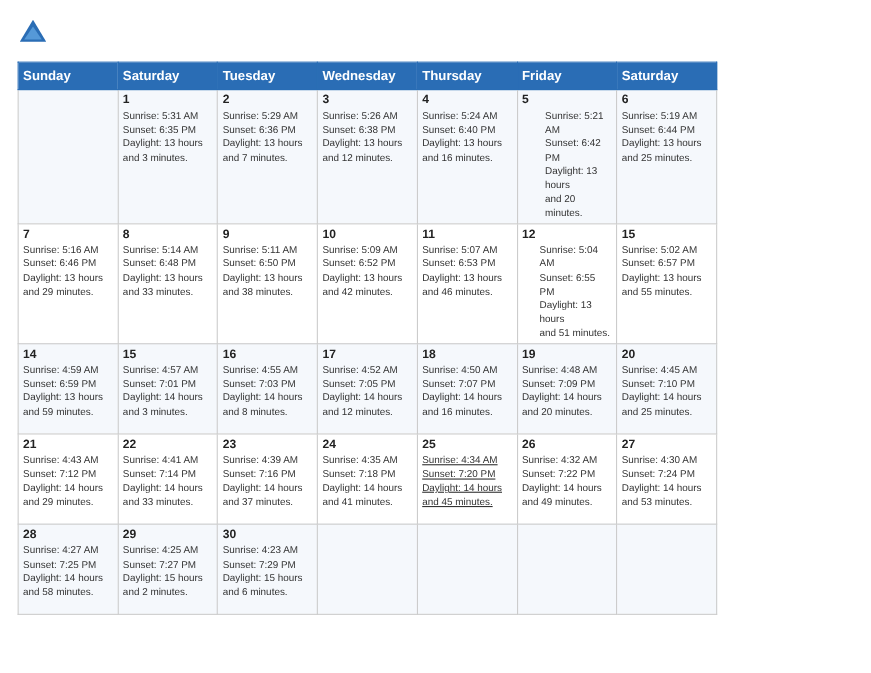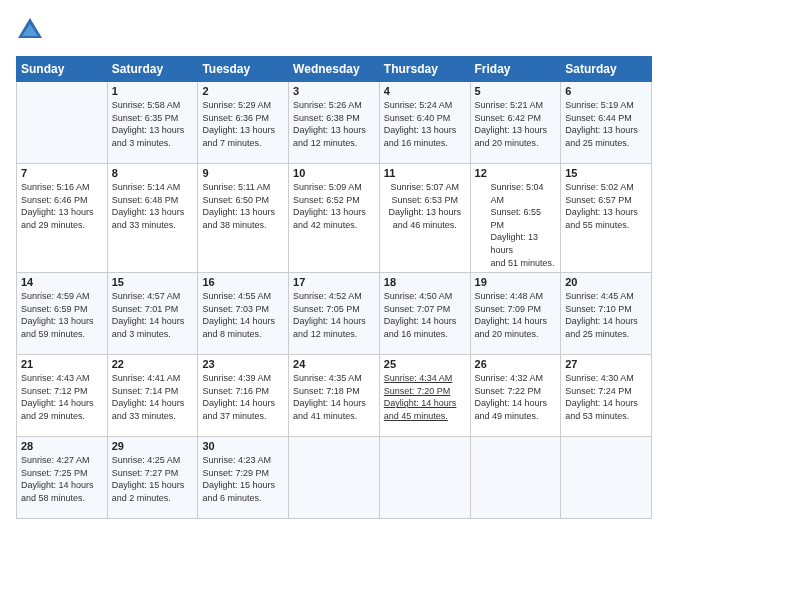--- a/index.html
+++ b/index.html
@@ -114,21 +114,21 @@
           <th>Thursday</th>
           <th>Friday</th>
           <th>Saturday</th>
         </tr>
     </thead>
     <tbody id="cal-body">
     <tr>
           <td></td>
           <td>
             <span class="day-number">1</span>
-            <div class="cell-info" style="white-space: pre-line;">Sunrise: 5:58 AM
+            <div class="cell-info" style="white-space: pre-line;">Sunrise: 5:31 AM
 Sunset: 6:35 PM
 Daylight: 13 hours
 and 3 minutes.</div>
           </td>
           <td>
             <span class="day-number">2</span>
             <div class="cell-info" style="white-space: pre-line;">Sunrise: 5:29 AM
 Sunset: 6:36 PM
 Daylight: 13 hours
 and 7 minutes.</div>
@@ -142,21 +142,21 @@
           </td>
           <td>
             <span class="day-number">4</span>
             <div class="cell-info" style="white-space: pre-line;">Sunrise: 5:24 AM
 Sunset: 6:40 PM
 Daylight: 13 hours
 and 16 minutes.</div>
           </td>
           <td>
             <span class="day-number">5</span>
-            <div class="cell-info" style="white-space: pre-line;">Sunrise: 5:21 AM
+            <div class="cell-info" style="white-space: pre-line; margin-left: 21px;">Sunrise: 5:21 AM
 Sunset: 6:42 PM
 Daylight: 13 hours
 and 20 minutes.</div>
           </td>
           <td>
             <span class="day-number">6</span>
             <div class="cell-info" style="white-space: pre-line;">Sunrise: 5:19 AM
 Sunset: 6:44 PM
 Daylight: 13 hours
 and 25 minutes.</div>
@@ -186,21 +186,21 @@
           </td>
           <td>
             <span class="day-number">10</span>
             <div class="cell-info" style="white-space: pre-line;">Sunrise: 5:09 AM
 Sunset: 6:52 PM
 Daylight: 13 hours
 and 42 minutes.</div>
           </td>
           <td>
             <span class="day-number">11</span>
-            <div class="cell-info" style="white-space: pre-line; text-align: center;">Sunrise: 5:07 AM
+            <div class="cell-info" style="white-space: pre-line;">Sunrise: 5:07 AM
 Sunset: 6:53 PM
 Daylight: 13 hours
 and 46 minutes.</div>
           </td>
           <td>
             <span class="day-number">12</span>
             <div class="cell-info" style="white-space: pre-line; margin-left: 16px;">Sunrise: 5:04 AM
 Sunset: 6:55 PM
 Daylight: 13 hours
 and 51 minutes.</div>

